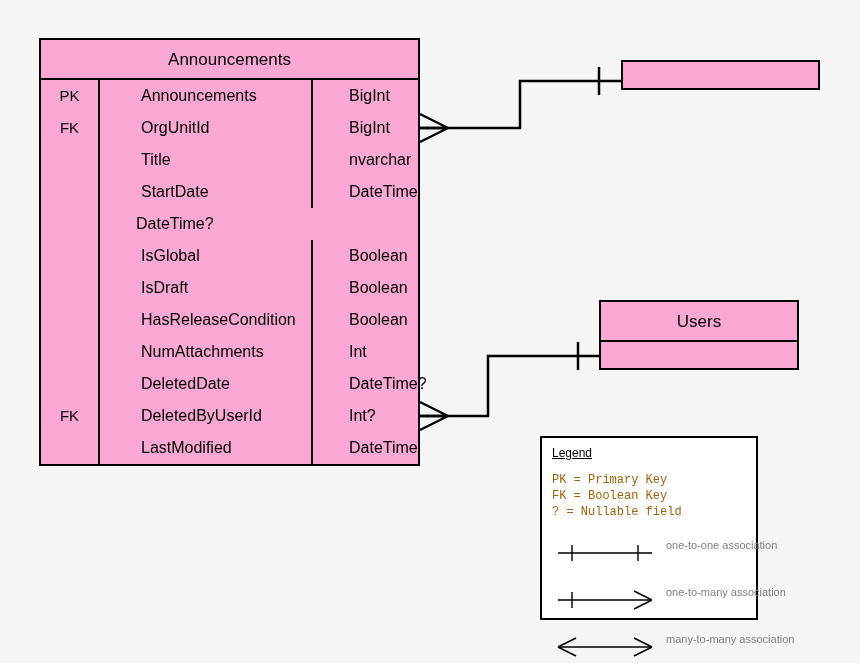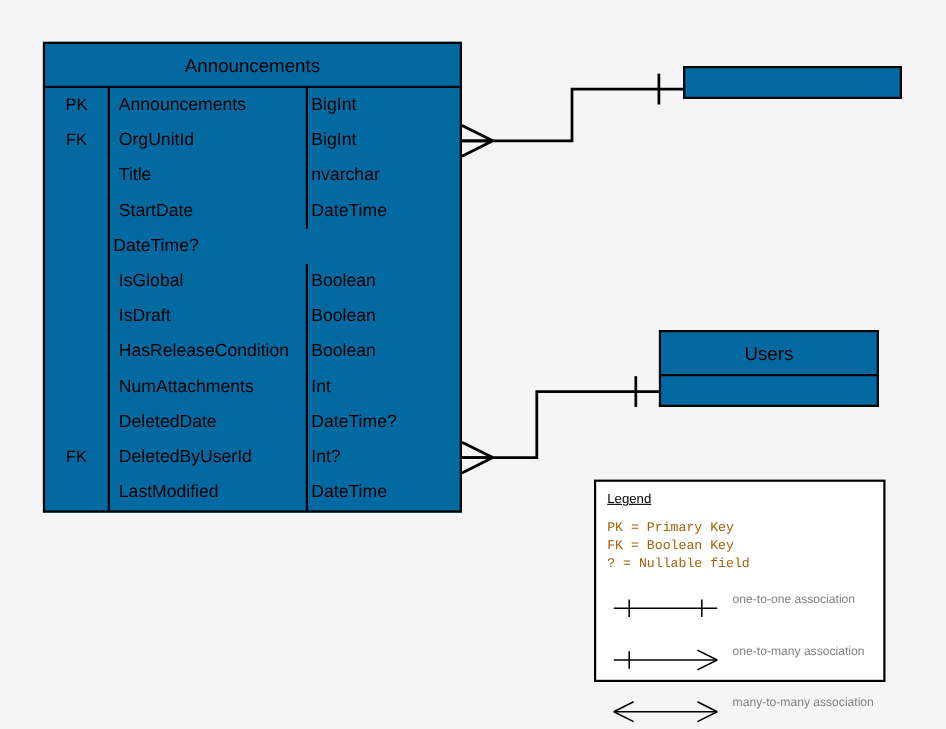--- a/index.html
+++ b/index.html
@@ -19,21 +19,21 @@
     position: absolute;
     left: 0;
     top: 0;
     width: 860px;
     height: 663px;
   }
 
   
   .entity {
     position: absolute;
-    background: #0369a1;
+    background: #f9a8d4;
     border: 2px solid #000000;
     box-sizing: border-box;
   }
   .entity-title {
     height: 40px;
     line-height: 40px;
     text-align: center;
     font-size: 17px;
     color: #000;
     border-bottom: 2px solid #000;
@@ -41,20 +41,21 @@
     white-space: nowrap;
   }
   .entity-body {
     display: block;
   }
   .attr-row {
     display: flex;
     height: 32px;
     line-height: 32px;
     box-sizing: border-box;
+    gap: 33px;
   }
   .attr-key {
     width: 59px;
     flex: 0 0 59px;
     text-align: center;
     font-size: 15px;
     border-right: 2px solid #000;
     box-sizing: border-box;
     white-space: nowrap;
   }
@@ -225,21 +226,21 @@
 
   <div class="entity entity-empty" style="left:621px; top:60px; width:199px;">
     <div class="entity-body"></div>
   </div>
 
   <div class="entity entity-empty" style="left:599px; top:300px; width:200px;">
     <div class="entity-title">Users</div>
     <div class="entity-body"></div>
   </div>
 
-  <div class="legend" style="left:540px; top:436px; width:265px; height:184px;">
+  <div class="legend" style="left:540px; top:436px; width:218px; height:184px;">
     <div class="legend-title">Legend</div>
     <div class="legend-defs" id="legend-defs">
         <div>PK = Primary Key</div>
         <div>FK = Boolean Key</div>
         <div>? = Nullable field</div>
       </div>
     <div class="legend-rows" id="legend-rows">
         <div class="legend-row">
           <div class="legend-sym"><svg width="106" height="28" viewBox="0 0 106 28">
               <line x1="6" y1="14" x2="100" y2="14" stroke="#000" stroke-width="1.4"></line>

